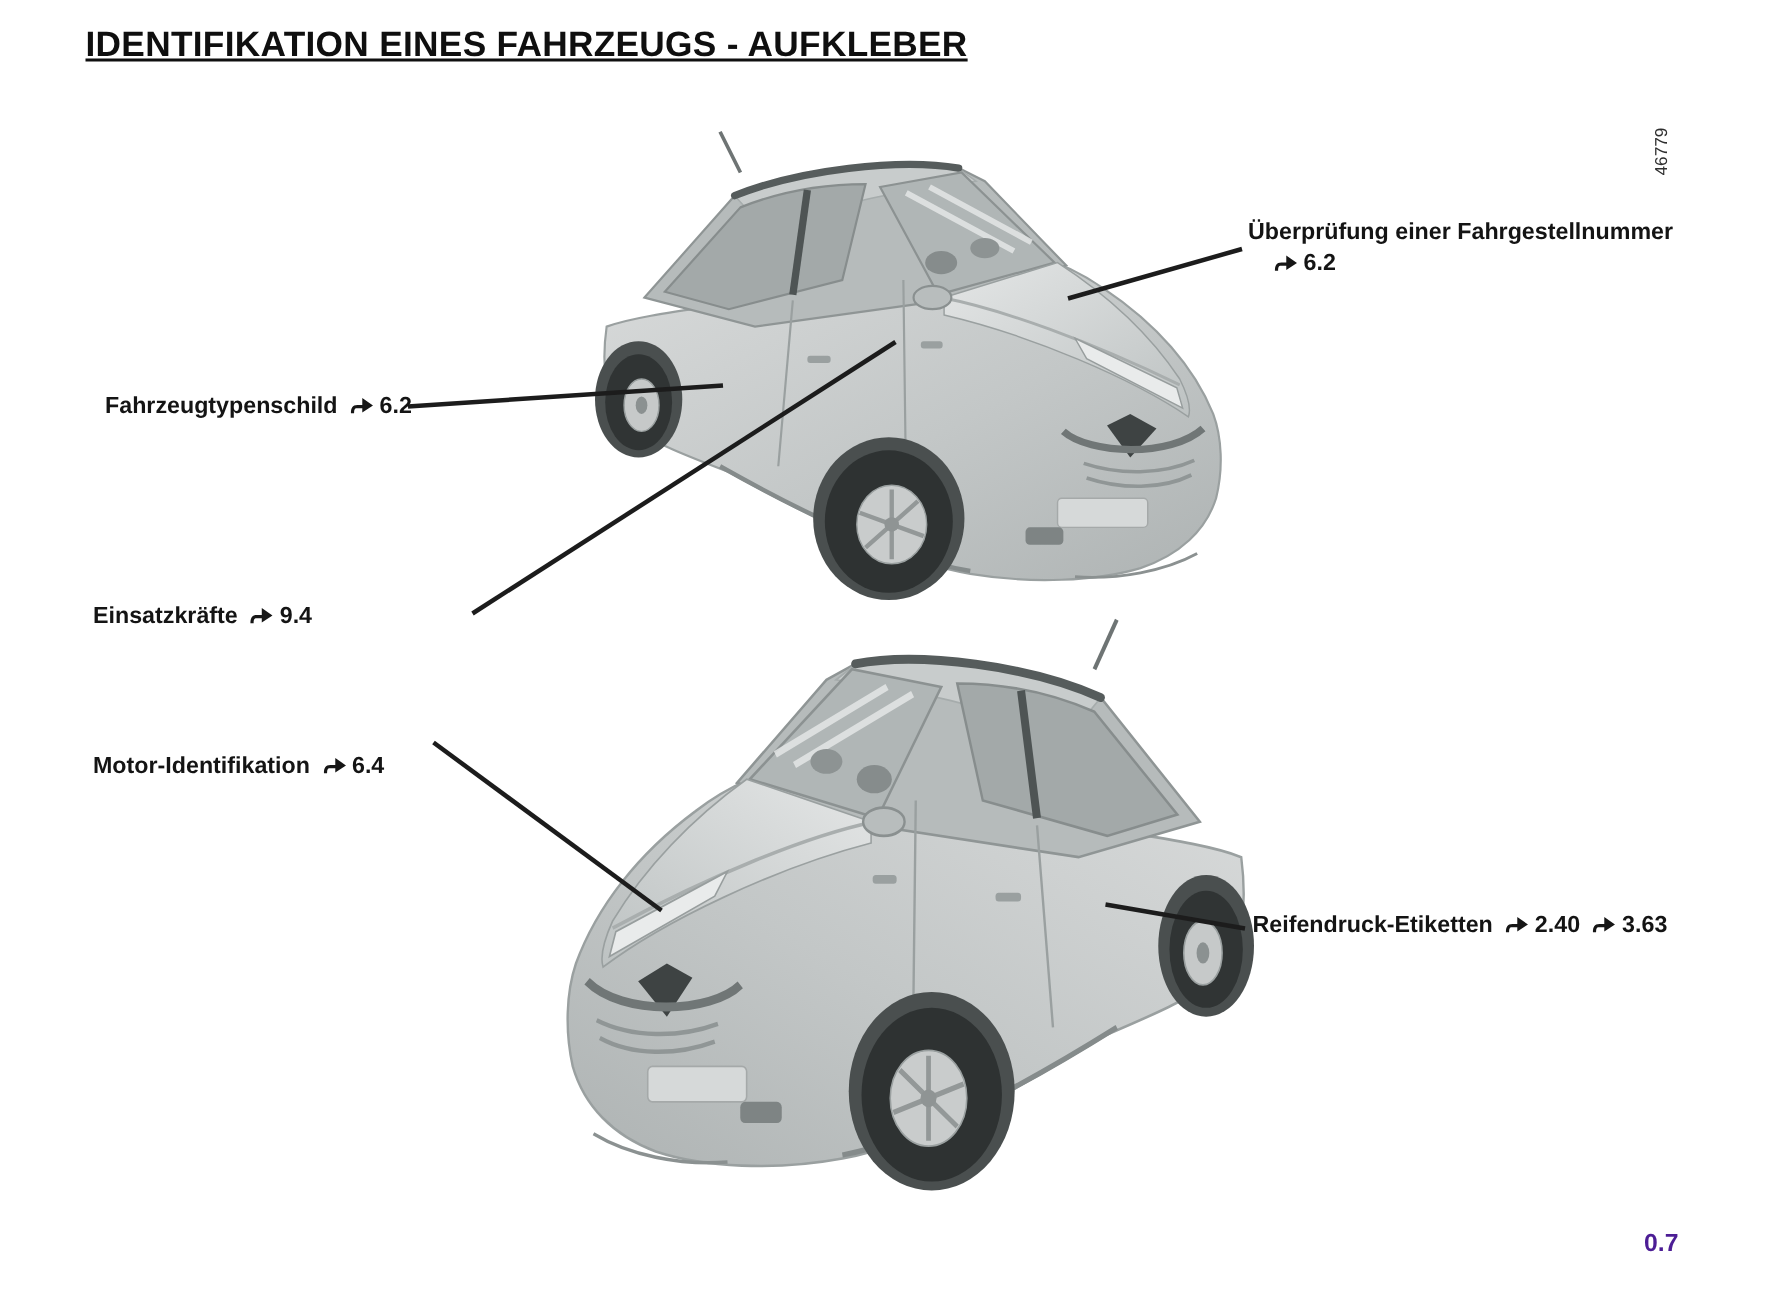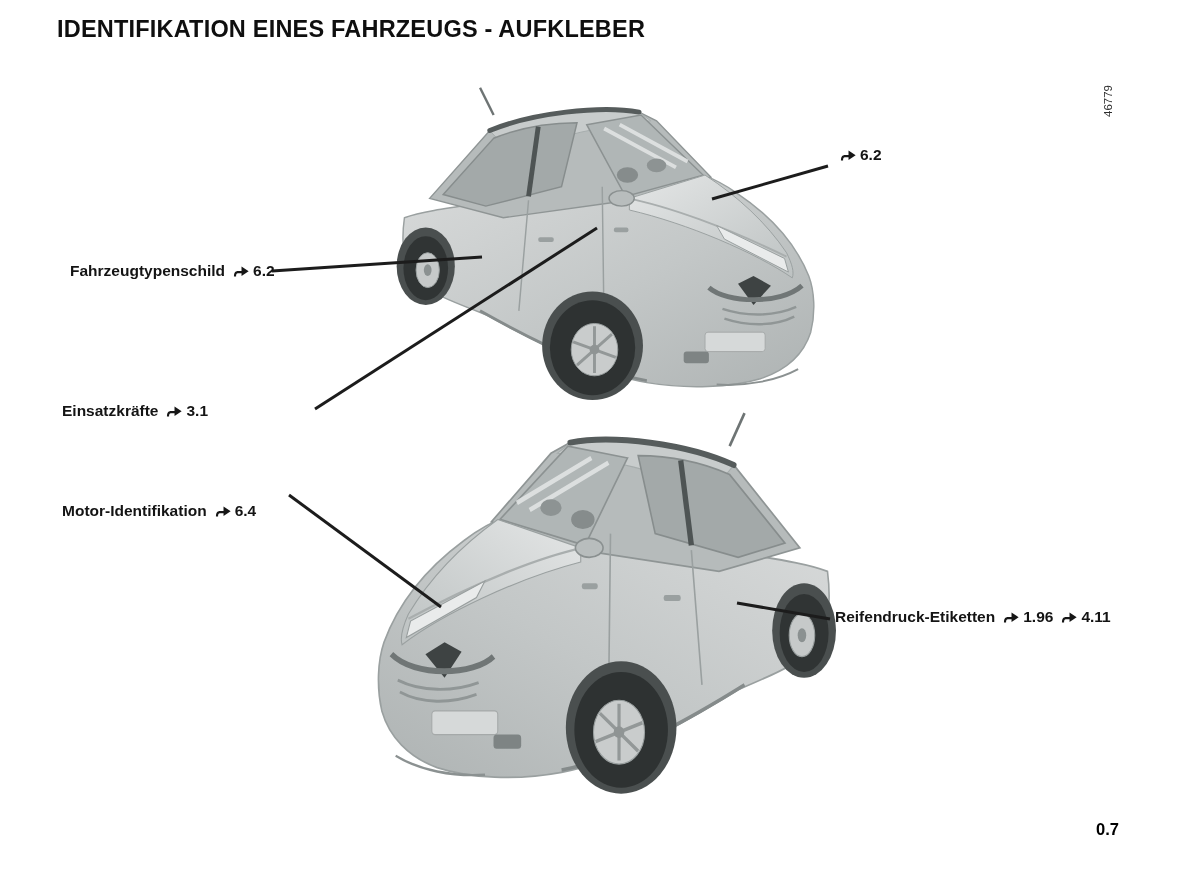--- a/index.html
+++ b/index.html
@@ -2,42 +2,42 @@
 <html><head>
 <meta charset="utf-8">
 <style>
   html,body{margin:0;padding:0}
   body{
     position:relative;width:1182px;height:875px;overflow:hidden;
     background:#ffffff;font-family:"Liberation Sans",sans-serif;
   }
   .page-title{
     position:absolute;left:57px;top:16px;margin:0;
-    font-size:23.5px;font-weight:700;letter-spacing:.2px;color:#0f0f0f;
+    font-size:23.5px;font-weight:700;letter-spacing:.2px;color:#0f0f0f;text-decoration:underline;
   }
   .figure-number{
     position:absolute;left:1088px;top:95px;width:40px;text-align:center;
     font-size:11.5px;color:#2e2e2e;transform:rotate(-90deg);
   }
   .car{position:absolute;z-index:1}
   .car-top{left:393px;top:82px;width:434px;height:320px}
   .car-bottom{left:368px;top:406px;width:468px;height:390px}
   .defs-svg{position:absolute;width:0;height:0}
   .leaders{position:absolute;left:0;top:0;width:1182px;height:875px;z-index:5;pointer-events:none}
   .callout{
     position:absolute;z-index:6;font-size:15.5px;font-weight:700;
     color:#141414;line-height:21px;white-space:nowrap;
   }
   #callout-0 .callout-line:nth-child(2){padding-left:9px}
   .xref-arrow{display:inline-block;vertical-align:-1px;margin:0 4px 0 7px}
   .xref-arrow svg{width:17px;height:12px;display:block}
   .xref-arrow path{fill:#161616}
   .page-number{
     position:absolute;left:1096px;top:820px;
-    font-size:16.5px;font-weight:700;color:#000000;
+    font-size:16.5px;font-weight:700;color:#4c1d95;
   }
 </style>
 </head>
 <body>
 
 <svg class="defs-svg" aria-hidden="true">
   <defs>
     <linearGradient id="bodyGrad" x1="0" y1="0" x2="1" y2="1">
       <stop offset="0" stop-color="#d9dbdb"></stop>
       <stop offset="0.55" stop-color="#c3c7c7"></stop>
@@ -100,40 +100,41 @@
 
 <svg class="leaders" viewBox="0 0 1182 875">
   <line x1="828" y1="166" x2="712" y2="199" stroke="#1c1c1c" stroke-width="3"></line>
   <line x1="272" y1="271" x2="482" y2="257" stroke="#1c1c1c" stroke-width="3"></line>
   <line x1="315" y1="409" x2="597" y2="228" stroke="#1c1c1c" stroke-width="3"></line>
   <line x1="289" y1="495" x2="441" y2="607" stroke="#1c1c1c" stroke-width="3"></line>
   <line x1="830" y1="619" x2="737" y2="603" stroke="#1c1c1c" stroke-width="3"></line>
 </svg>
 
 <div class="callout" id="callout-0" style="left:832px;top:144px">
+    <div class="callout-line"><span>Überprüfung einer Fahrgestellnummer</span></div>
     <div class="callout-line"><span class="xref-arrow"><svg viewBox="0 0 20 14">
           <path d="M2.3 13.5 C2.3 9.5 3.4 7 7.4 7 L11.2 7 L11.2 1.6 L19.6 7.3 L11.2 12.9 L11.2 9.6 L7 9.6 C5 9.6 4.8 11.2 4.8 13.5 Z"></path>
         </svg></span><span>6.2</span></div>
   </div>
 <div class="callout" id="callout-1" style="left:70px;top:260px">
     <div class="callout-line"><span>Fahrzeugtypenschild</span><span class="xref-arrow"><svg viewBox="0 0 20 14">
           <path d="M2.3 13.5 C2.3 9.5 3.4 7 7.4 7 L11.2 7 L11.2 1.6 L19.6 7.3 L11.2 12.9 L11.2 9.6 L7 9.6 C5 9.6 4.8 11.2 4.8 13.5 Z"></path>
         </svg></span><span>6.2</span></div>
   </div>
 <div class="callout" id="callout-2" style="left:62px;top:400px">
     <div class="callout-line"><span>Einsatzkräfte</span><span class="xref-arrow"><svg viewBox="0 0 20 14">
           <path d="M2.3 13.5 C2.3 9.5 3.4 7 7.4 7 L11.2 7 L11.2 1.6 L19.6 7.3 L11.2 12.9 L11.2 9.6 L7 9.6 C5 9.6 4.8 11.2 4.8 13.5 Z"></path>
-        </svg></span><span>3.1</span></div>
+        </svg></span><span>9.4</span></div>
   </div>
 <div class="callout" id="callout-3" style="left:62px;top:500px">
     <div class="callout-line"><span>Motor-Identifikation</span><span class="xref-arrow"><svg viewBox="0 0 20 14">
           <path d="M2.3 13.5 C2.3 9.5 3.4 7 7.4 7 L11.2 7 L11.2 1.6 L19.6 7.3 L11.2 12.9 L11.2 9.6 L7 9.6 C5 9.6 4.8 11.2 4.8 13.5 Z"></path>
         </svg></span><span>6.4</span></div>
   </div>
 <div class="callout" id="callout-4" style="left:835px;top:606px">
     <div class="callout-line"><span>Reifendruck-Etiketten</span><span class="xref-arrow"><svg viewBox="0 0 20 14">
           <path d="M2.3 13.5 C2.3 9.5 3.4 7 7.4 7 L11.2 7 L11.2 1.6 L19.6 7.3 L11.2 12.9 L11.2 9.6 L7 9.6 C5 9.6 4.8 11.2 4.8 13.5 Z"></path>
-        </svg></span><span>1.96</span><span class="xref-arrow"><svg viewBox="0 0 20 14">
+        </svg></span><span>2.40</span><span class="xref-arrow"><svg viewBox="0 0 20 14">
           <path d="M2.3 13.5 C2.3 9.5 3.4 7 7.4 7 L11.2 7 L11.2 1.6 L19.6 7.3 L11.2 12.9 L11.2 9.6 L7 9.6 C5 9.6 4.8 11.2 4.8 13.5 Z"></path>
-        </svg></span><span>4.11</span></div>
+        </svg></span><span>3.63</span></div>
   </div>
 
 <div class="page-number">0.7</div>
 
 </body></html>

